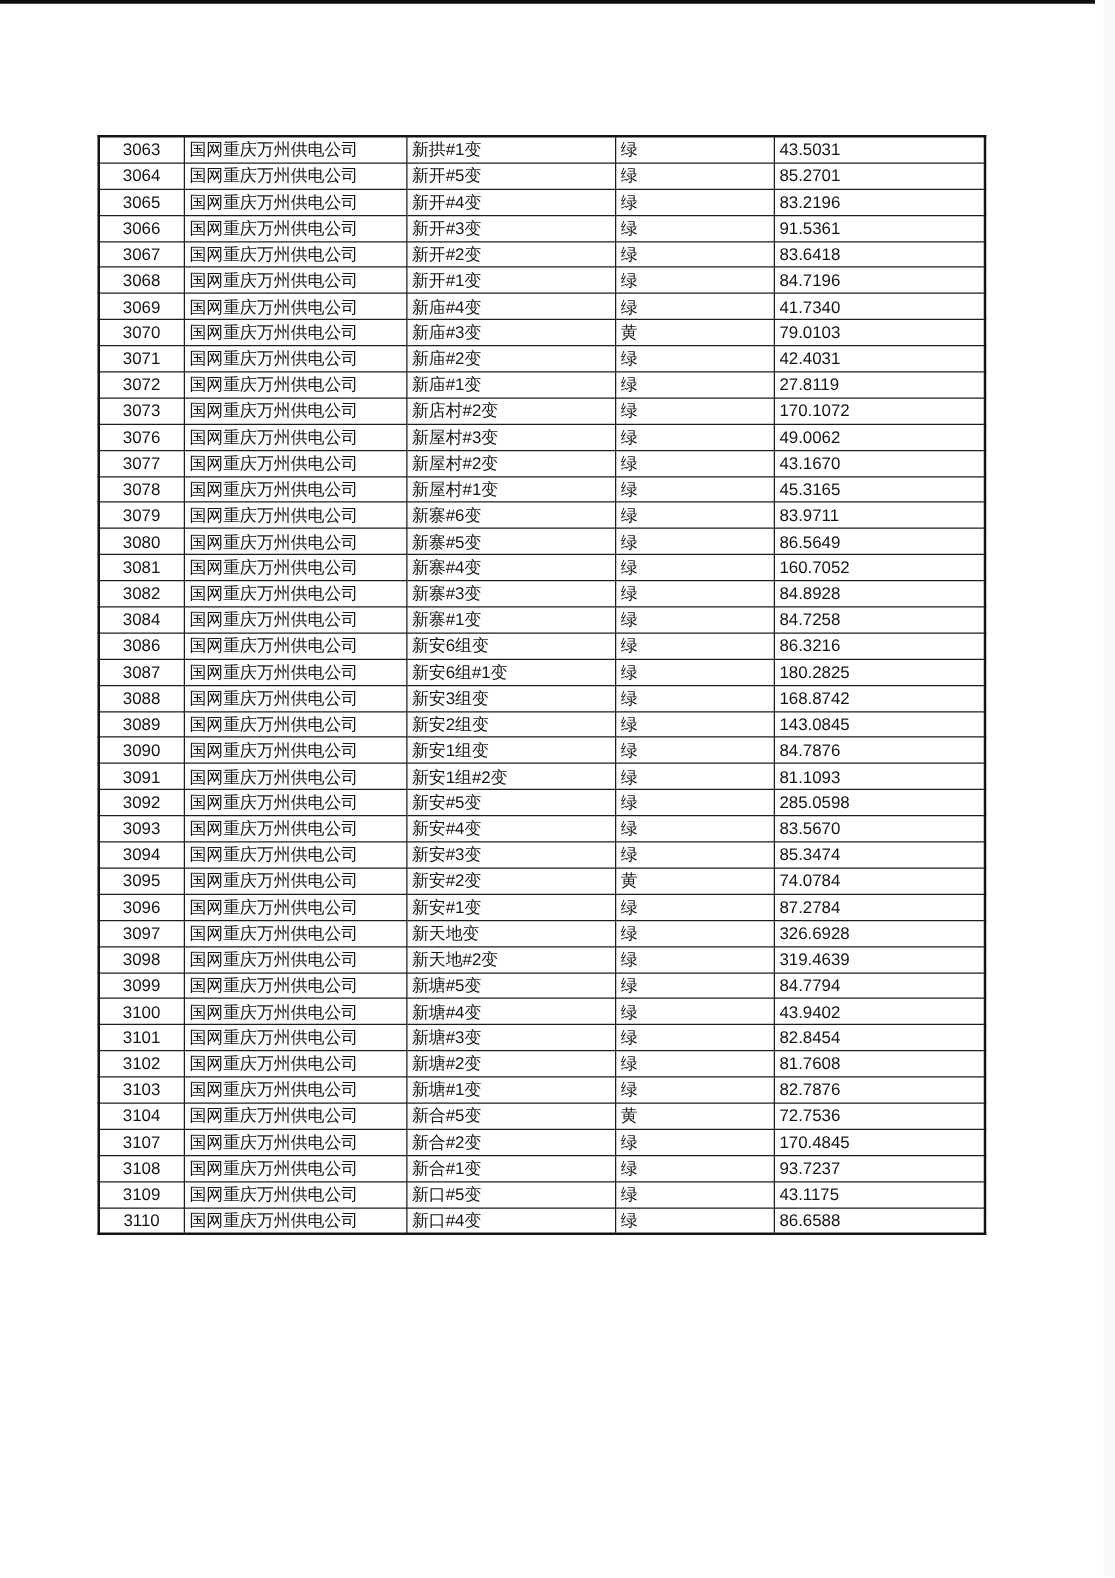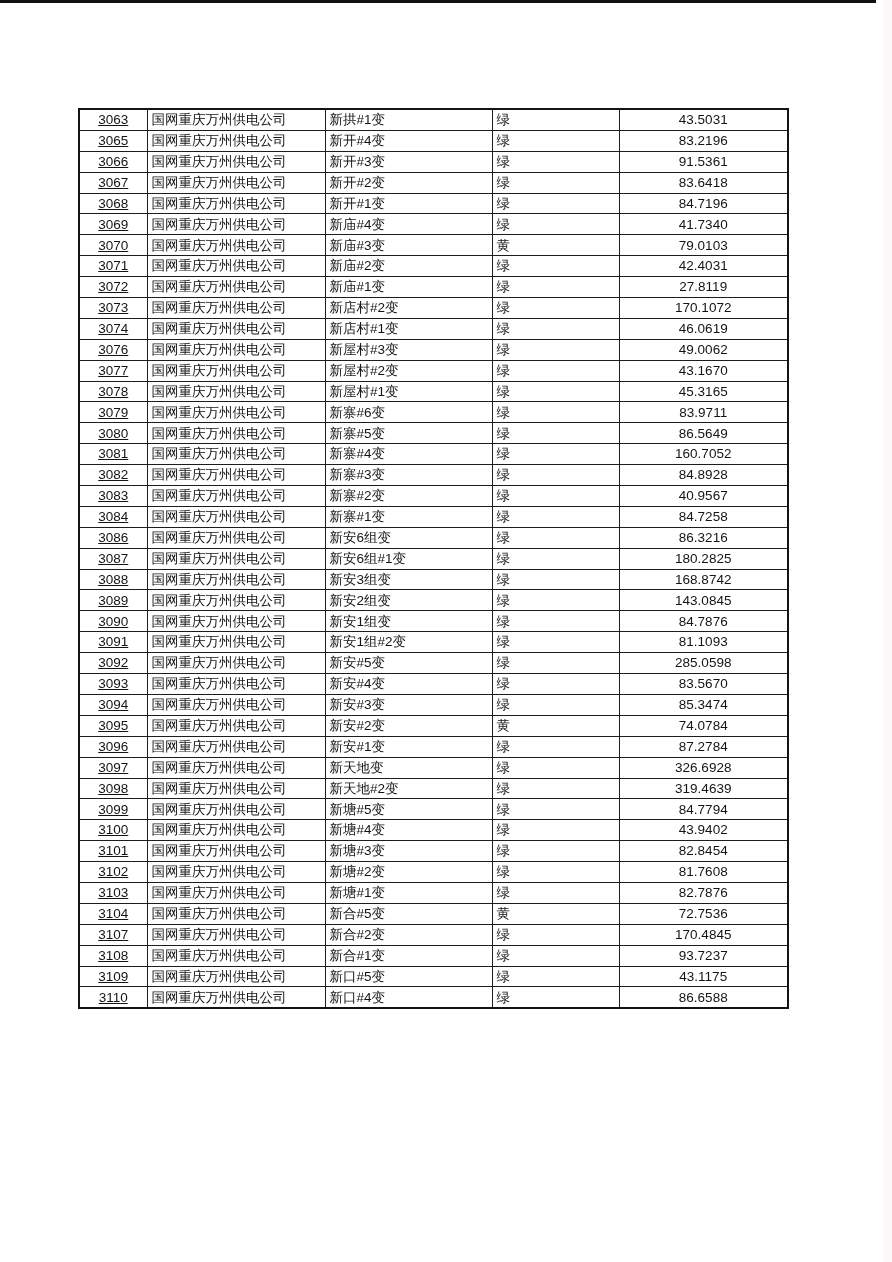--- a/index.html
+++ b/index.html
@@ -46,24 +46,24 @@
     border: 1.5px solid #1c1c1c;
     height: 19.9px;
     padding: 0 4px;
     font-size: 13.5px;
     line-height: 1;
     color: #141414;
     white-space: nowrap;
     overflow: hidden;
     box-sizing: content-box;
   }
-  td.c-id    { text-align: center; padding: 0 2px; text-decoration: underline; }
+  td.c-id    { text-align: center; padding: 0 2px; }
   td.c-left  { text-align: left; }
   td.c-stat  { text-align: left; padding-left: 3px; }
-  td.c-val   { text-align: center; }
+  td.c-val   { }
   col.col-id         { width: 68px; }
   col.col-company    { width: 178px; }
   col.col-substation { width: 167px; }
   col.col-status     { width: 127px; }
   col.col-value      { width: 169px; }
 </style>
 </head>
 <body>
 
 <div class="page">
@@ -81,20 +81,27 @@
       </colgroup>
       <tbody>
           <tr>
             <td class="c-id">3063</td>
             <td class="c-left">国网重庆万州供电公司</td>
             <td class="c-left">新拱#1变</td>
             <td class="c-stat">绿</td>
             <td class="c-val">43.5031</td>
           </tr>
           <tr>
+            <td class="c-id">3064</td>
+            <td class="c-left">国网重庆万州供电公司</td>
+            <td class="c-left">新开#5变</td>
+            <td class="c-stat">绿</td>
+            <td class="c-val">85.2701</td>
+          </tr>
+          <tr>
             <td class="c-id">3065</td>
             <td class="c-left">国网重庆万州供电公司</td>
             <td class="c-left">新开#4变</td>
             <td class="c-stat">绿</td>
             <td class="c-val">83.2196</td>
           </tr>
           <tr>
             <td class="c-id">3066</td>
             <td class="c-left">国网重庆万州供电公司</td>
             <td class="c-left">新开#3变</td>
@@ -144,27 +151,20 @@
             <td class="c-val">27.8119</td>
           </tr>
           <tr>
             <td class="c-id">3073</td>
             <td class="c-left">国网重庆万州供电公司</td>
             <td class="c-left">新店村#2变</td>
             <td class="c-stat">绿</td>
             <td class="c-val">170.1072</td>
           </tr>
           <tr>
-            <td class="c-id">3074</td>
-            <td class="c-left">国网重庆万州供电公司</td>
-            <td class="c-left">新店村#1变</td>
-            <td class="c-stat">绿</td>
-            <td class="c-val">46.0619</td>
-          </tr>
-          <tr>
             <td class="c-id">3076</td>
             <td class="c-left">国网重庆万州供电公司</td>
             <td class="c-left">新屋村#3变</td>
             <td class="c-stat">绿</td>
             <td class="c-val">49.0062</td>
           </tr>
           <tr>
             <td class="c-id">3077</td>
             <td class="c-left">国网重庆万州供电公司</td>
             <td class="c-left">新屋村#2变</td>
@@ -198,27 +198,20 @@
             <td class="c-left">新寨#4变</td>
             <td class="c-stat">绿</td>
             <td class="c-val">160.7052</td>
           </tr>
           <tr>
             <td class="c-id">3082</td>
             <td class="c-left">国网重庆万州供电公司</td>
             <td class="c-left">新寨#3变</td>
             <td class="c-stat">绿</td>
             <td class="c-val">84.8928</td>
-          </tr>
-          <tr>
-            <td class="c-id">3083</td>
-            <td class="c-left">国网重庆万州供电公司</td>
-            <td class="c-left">新寨#2变</td>
-            <td class="c-stat">绿</td>
-            <td class="c-val">40.9567</td>
           </tr>
           <tr>
             <td class="c-id">3084</td>
             <td class="c-left">国网重庆万州供电公司</td>
             <td class="c-left">新寨#1变</td>
             <td class="c-stat">绿</td>
             <td class="c-val">84.7258</td>
           </tr>
           <tr>
             <td class="c-id">3086</td>

